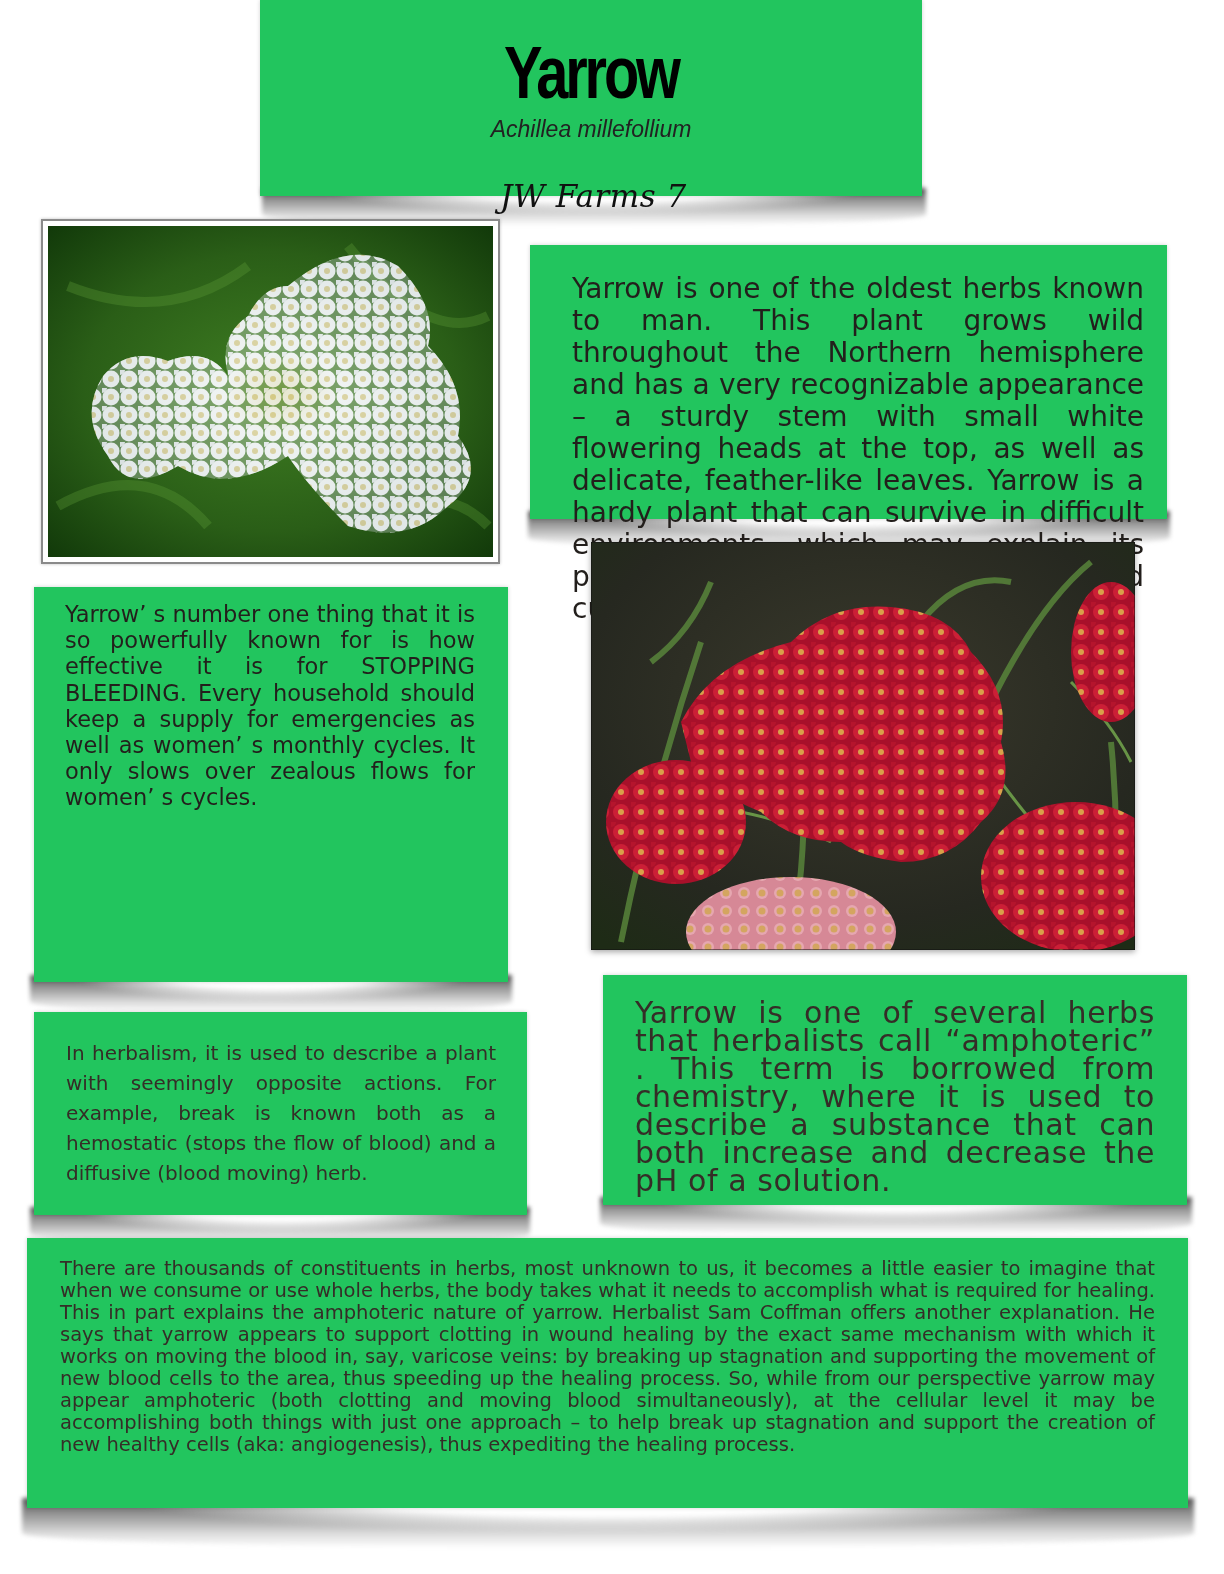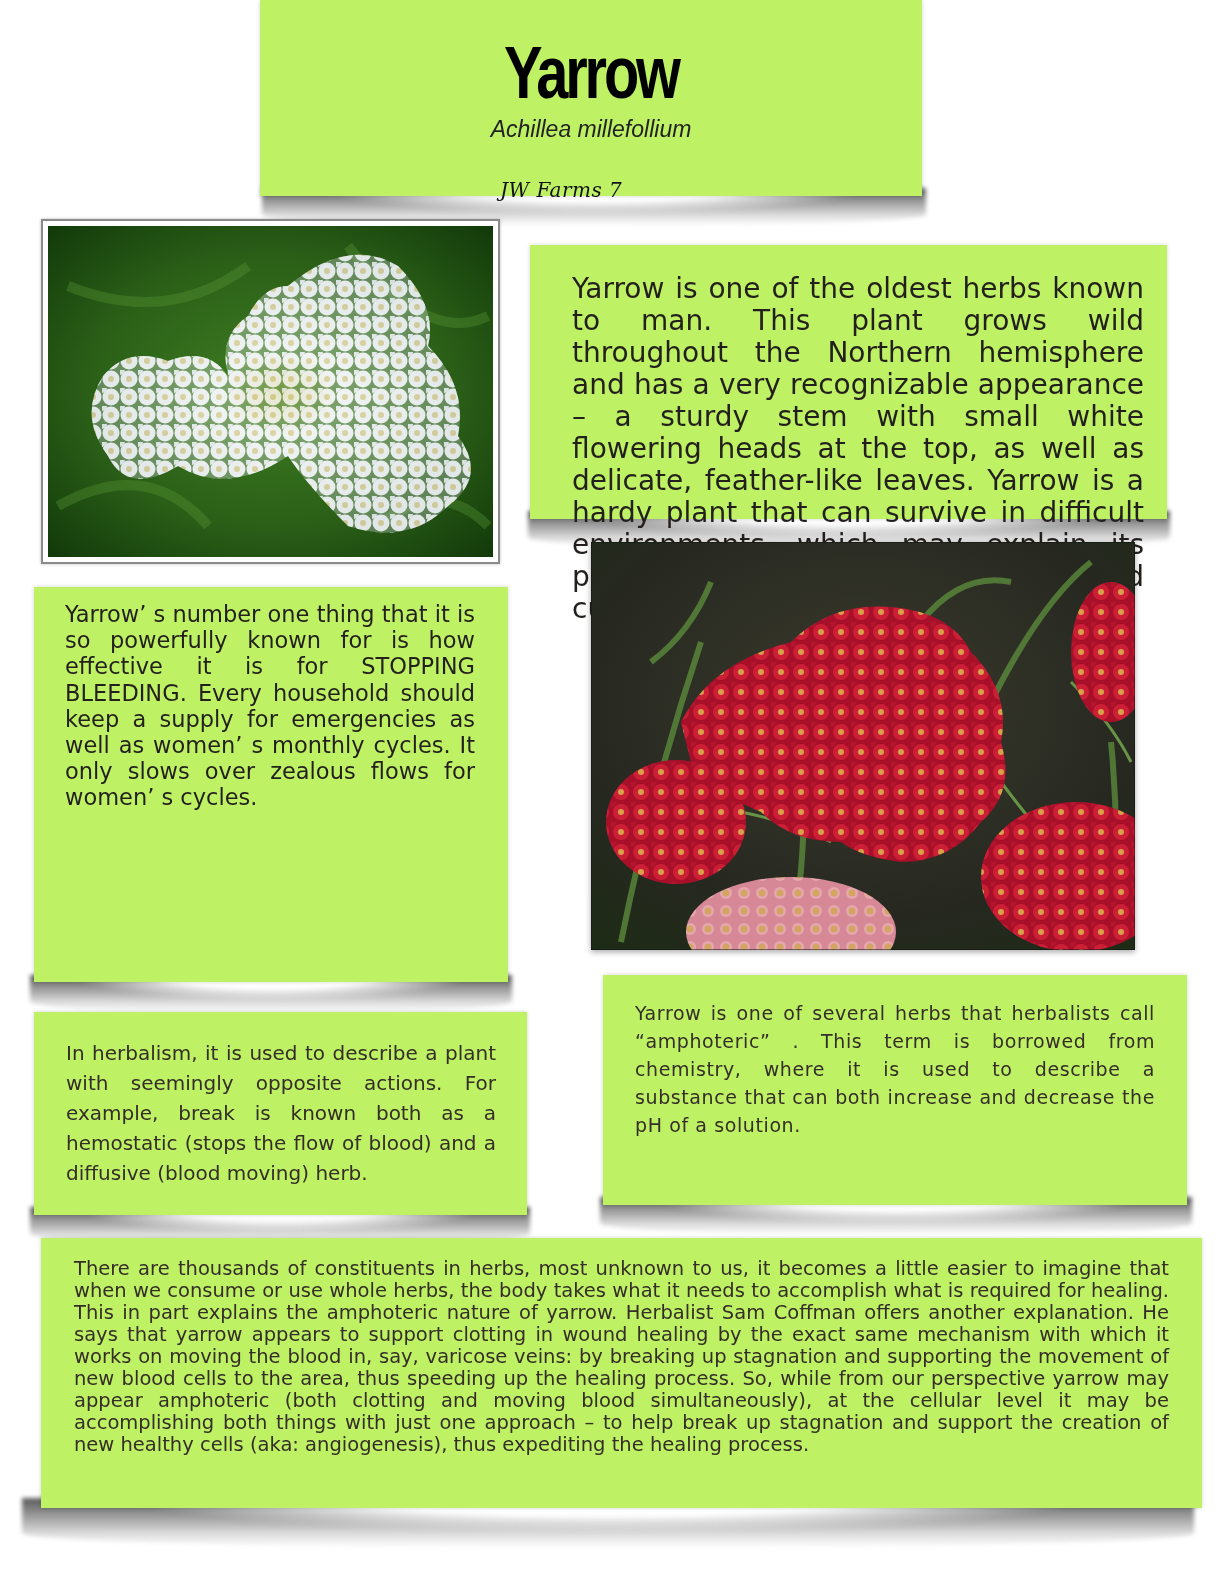--- a/index.html
+++ b/index.html
@@ -1,21 +1,21 @@
 <!DOCTYPE html>
 <html><head>
 <meta charset="utf-8">
 <style>
   * { box-sizing: border-box; margin: 0; padding: 0; }
   html, body { width: 1224px; height: 1574px; background: #ffffff; overflow: hidden; }
   body { position: relative; font-family: "DejaVu Sans", sans-serif; color: #2b2622; }
 
   .card {
     position: absolute;
-    background: #bef264;
+    background: #22c55e;
     box-shadow: 0 0 4px rgba(0,0,0,0.18);
     z-index: 2;
   }
   
   .curl {
     position: absolute;
     z-index: 1;
     height: 38px;
     background:
       radial-gradient(ellipse 55% 90% at 50% 0%, rgba(255,255,255,1) 40%, rgba(255,255,255,0) 75%),
@@ -30,21 +30,21 @@
     position: absolute; left: 0; right: 0; top: 30px;
     font-family: "Liberation Sans", sans-serif; font-weight: bold;
     font-size: 74px; letter-spacing: -4px; transform: scaleX(0.78); color: #000;
   }
   .subtitle {
     position: absolute; left: 0; right: 0; top: 116px;
     font-family: Liberation Sans, sans-serif; font-style: italic; font-size: 23px; color: #222;
   }
   .signature {
     position: absolute; left: 500px; top: 178px; z-index: 5;
-    font-family: "DejaVu Serif", serif; font-style: italic; font-size: 20px; color: #111;
+    font-family: "DejaVu Serif", serif; font-style: italic; font-size: 31px; color: #111;
     letter-spacing: 0.5px;
   }
 
   
   .photo-frame {
     position: absolute; z-index: 2; background: #fff; border: 2px solid #8a8a8a;
     padding: 5px; box-shadow: 0 0 3px rgba(0,0,0,0.25);
   }
   #white-photo { left: 41px; top: 219px; width: 459px; height: 345px; }
   #red-photo-wrap { position: absolute; left: 591px; top: 542px; width: 544px; height: 408px; z-index: 2; box-shadow: 0 2px 6px rgba(0,0,0,0.35); }
@@ -56,23 +56,23 @@
   #intro-text { left: 42px; top: 28px; width: 572px; font-size: 28px; line-height: 32px; }
 
   #bleed-card { left: 34px; top: 587px; width: 474px; height: 395px; }
   #bleed-text { left: 31px; top: 14px; width: 410px; font-size: 22.5px; line-height: 26.2px; }
   #bleed-text .p2 { color: #3a302a; }
 
   #herbalism-card { left: 34px; top: 1012px; width: 493px; height: 203px; }
   #herbalism-text { left: 32px; top: 26px; width: 430px; font-size: 20px; line-height: 30px; color: #352d27; }
 
   #ampho-card { left: 603px; top: 975px; width: 584px; height: 230px; }
-  #ampho-text { left: 32px; top: 24px; width: 520px; font-size: 19px; line-height: 28px; letter-spacing: 0.6px; color: #352d27; }
+  #ampho-text { left: 32px; top: 24px; width: 520px; font-size: 30px; line-height: 28px; letter-spacing: 0.6px; color: #352d27; }
 
-  #bottom-card { left: 41px; top: 1238px; width: 1161px; height: 270px; text-decoration: underline; }
+  #bottom-card { left: 27px; top: 1238px; width: 1161px; height: 270px; text-decoration: underline; }
   #bottom-text { left: 33px; top: 20px; width: 1095px; font-size: 19.5px; line-height: 22px; color: #352d27; }
 </style>
 </head>
 <body>
 
 <div class="curl" style="left:262px; top:188px; width:664px;"></div>
 <div class="curl" style="left:528px; top:511px; width:642px;"></div>
 <div class="curl" style="left:30px; top:975px; width:482px;"></div>
 <div class="curl" style="left:30px; top:1207px; width:500px;"></div>
 <div class="curl" style="left:600px; top:1197px; width:592px;"></div>

